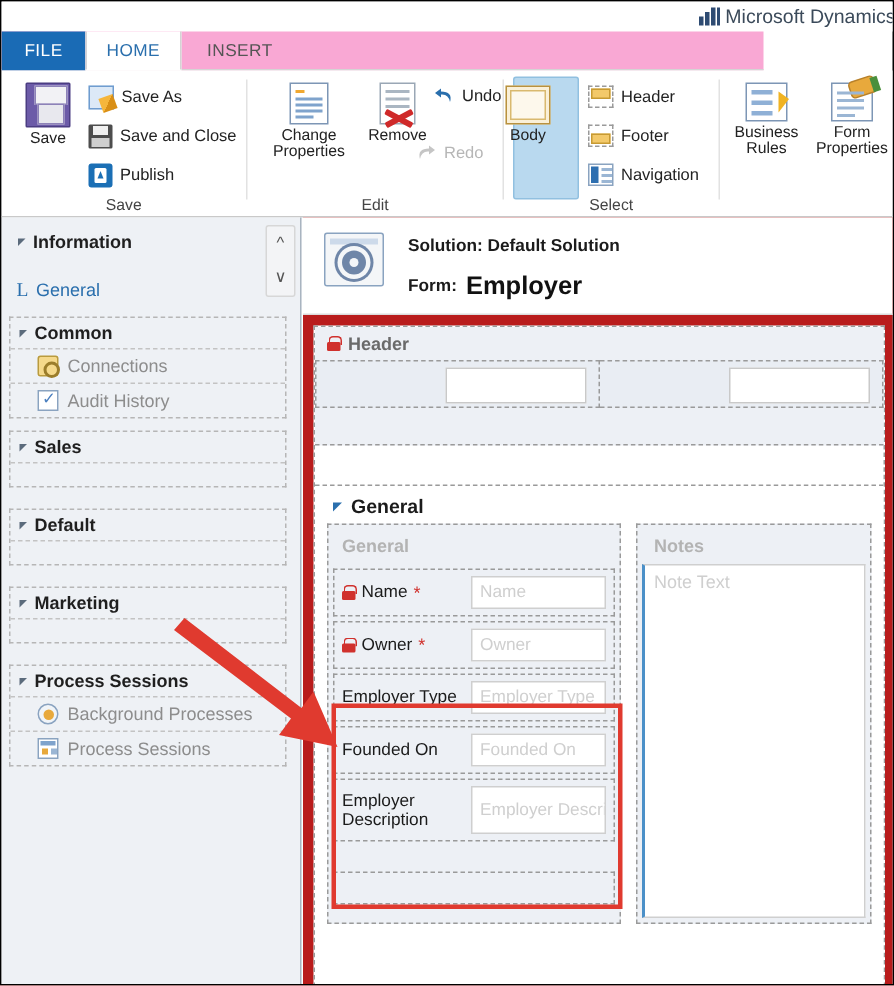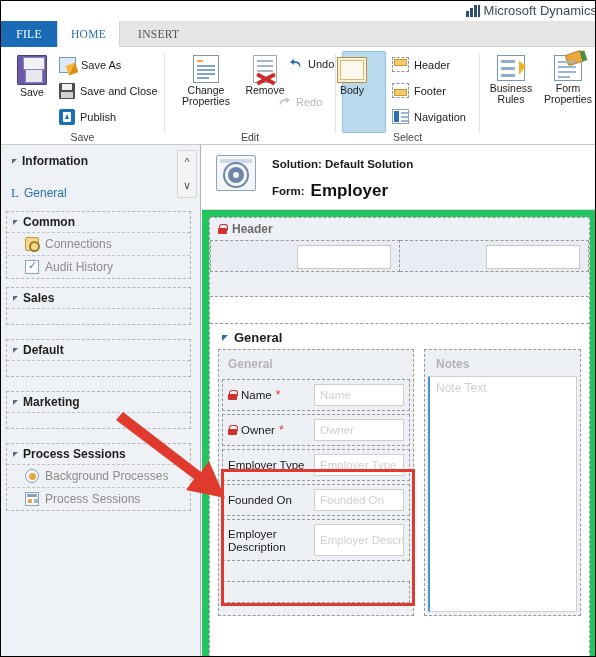--- a/index.html
+++ b/index.html
@@ -33,24 +33,23 @@
   }
   .brand-logo{ width:14px; height:12px; position:relative; flex:0 0 auto; }
   .brand-logo i{ position:absolute; bottom:0; background:#2e4b72; width:3px; }
   .brand-logo i:nth-child(1){ left:0; height:6px; }
   .brand-logo i:nth-child(2){ left:4px; height:9px; }
   .brand-logo i:nth-child(3){ left:8px; height:12px; }
   .brand-logo i:nth-child(4){ left:12px; height:12px; width:2px;}
 
   
   .tabstrip{
-    position:absolute; left:0; top:20px; width:596px; height:26px;
-    background:#e5e5e5;
+    position:absolute; left:0; top:20px; width:508px; height:26px;
+    background:#f9a8d4;
     border-bottom:1px solid #d4d4d4;
-    font-family:Liberation Serif, serif;
   }
   .tab{
     position:absolute; top:0; height:26px; line-height:26px;
     padding:0 13px; font-size:11.5px; letter-spacing:.3px;
     cursor:default;
   }
   .tab.file{ left:0; background:#1a6bb5; color:#fff; width:56px; text-align:center; padding:0;}
   .tab.home{ left:56px; background:#fff; color:#2a6fad; border:1px solid #d4d4d4; border-bottom:1px solid #fff; border-top:none; }
   .tab.insert{ left:124px; color:#555; background:transparent; }
 
@@ -193,21 +192,21 @@
   .navgeneral{
     position:absolute; left:10px; top:40px;
     display:flex; align-items:center; gap:5px;
     font-size:12px; color:#2a6fad; cursor:default;
   }
   .lglyph{ font-family:"Liberation Serif", serif; font-size:13px; color:#2a6fad; }
 
   
   .canvas{
     position:absolute; left:201px; top:144px; width:395px; height:513px;
-    background:#22c55e;
+    background:#b91c1c;
   }
   .formhdrbar{
     position:absolute; left:0; top:0; width:395px; height:65px; background:#fff;
     border-bottom:1px solid #dcdcdc;
   }
   .formicon{
     position:absolute; left:14px; top:10px; width:40px; height:36px;
     background:#f4f6f8; border:1px solid #8aa3c0; border-radius:2px;
   }
   .formicon::before{

